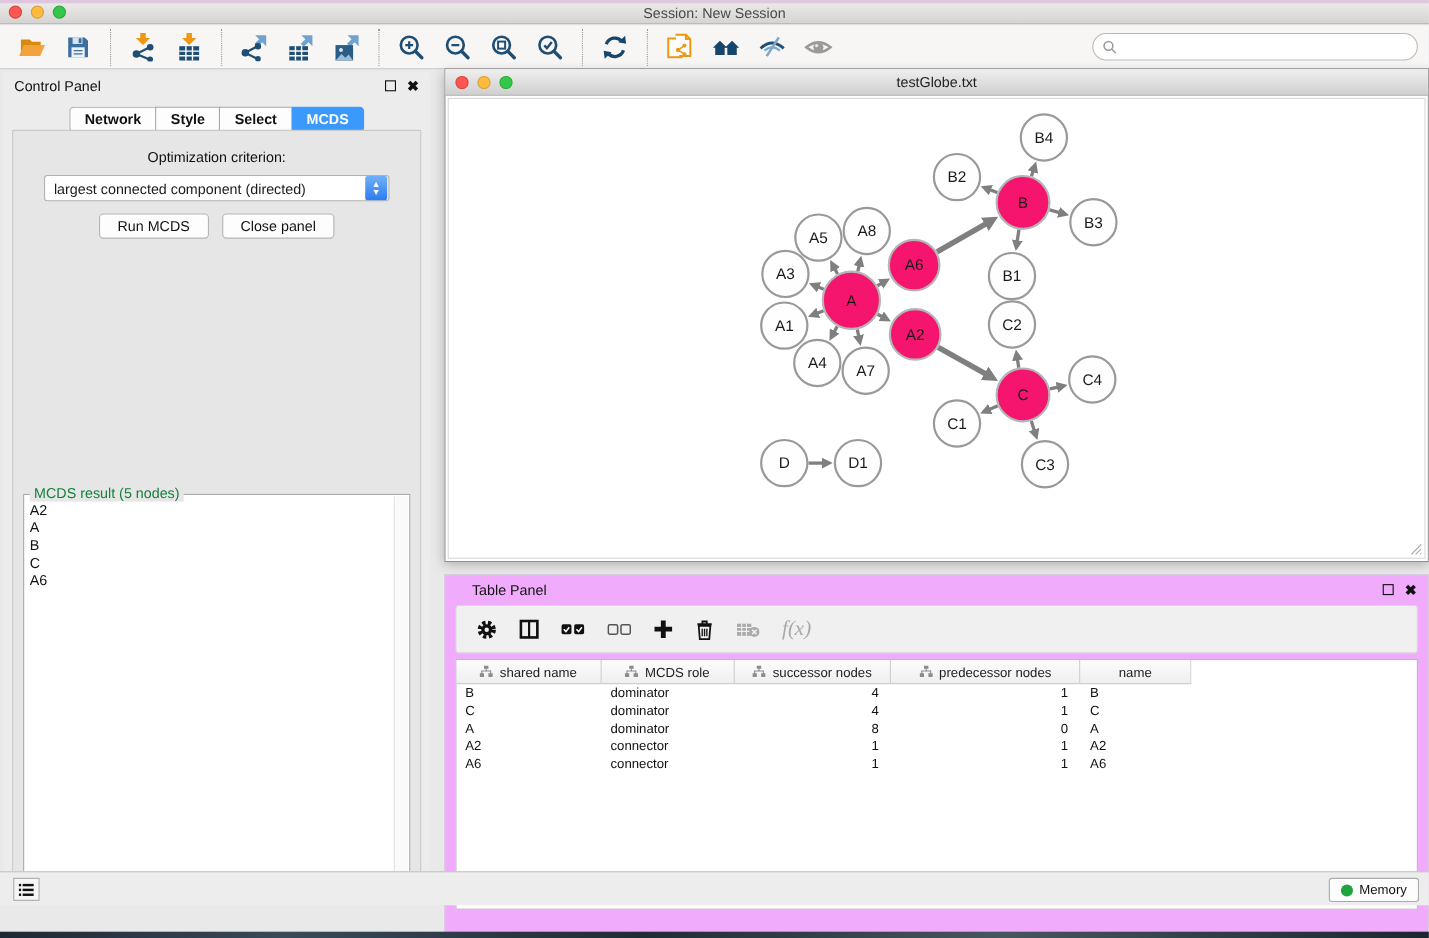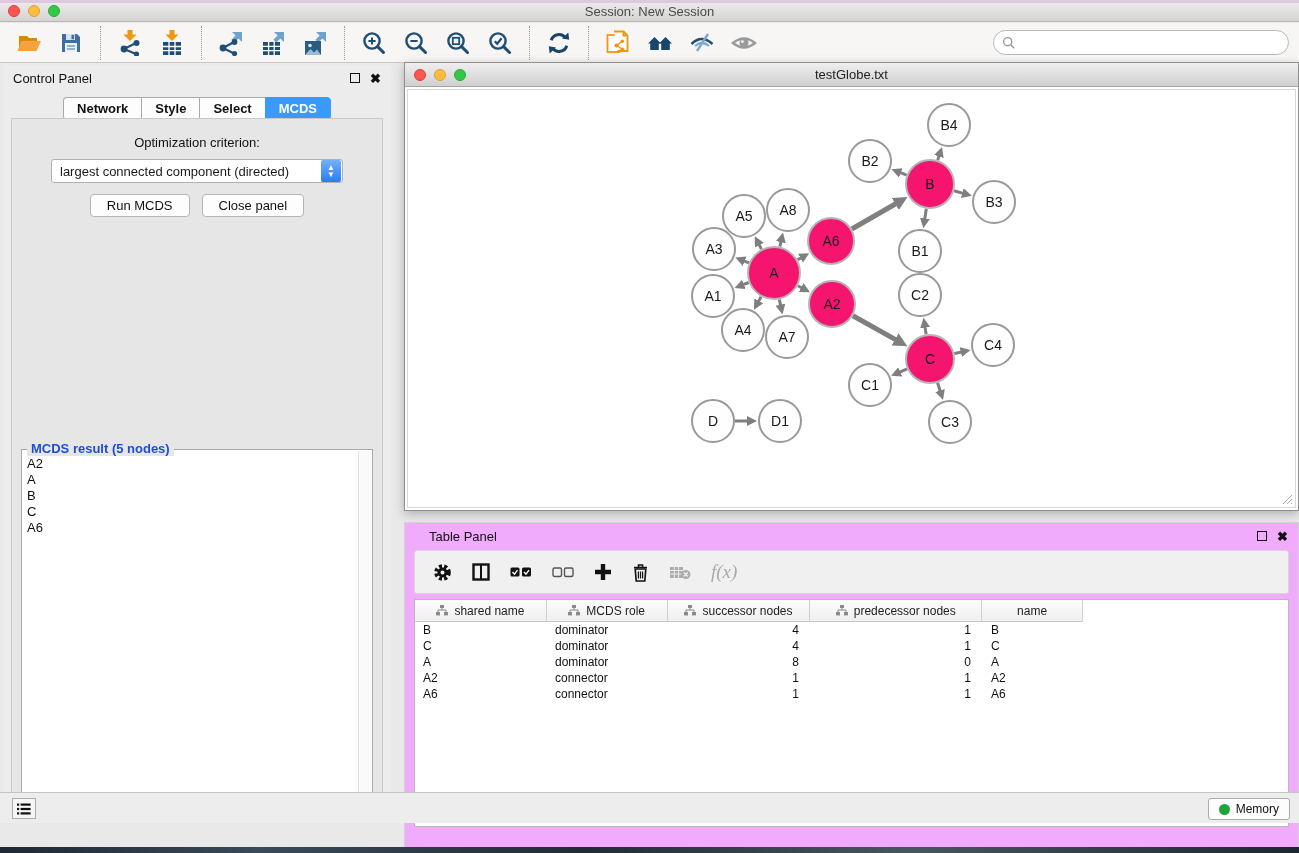--- a/index.html
+++ b/index.html
@@ -37,31 +37,31 @@
   .win-sq { width:10px; height:10px; border:1.5px solid #111; margin-right:10px; }
   .win-x { font-size:13px; font-weight:bold; color:#111; }
   .cp-tabs { display:flex; justify-content:center; margin-top:6px; }
   .cp-tab { padding:3px 13px; font-size:13px; background:#FDFDFD; border:1px solid #A9A9A9; border-right:none; color:#111;font-weight:bold; }
   .cp-tab:first-child { border-radius:4px 0 0 4px; }
   .cp-tab:last-child { border-right:1px solid #A9A9A9; border-radius:0 4px 4px 0; }
   .cp-tab.active { background:#3B99FC; color:#fff; border-color:#3B99FC; }
   .cp-body { position:absolute; left:8px; right:8px; top:53px; bottom:8px; background:#E6E6E6;
     border:1px solid #C9C9C9; border-radius:1px; }
   .opt-label { text-align:center; margin-top:16px; font-size:13px; color:#111; }
-  .selectbox { position:relative; margin:9px auto 0; width:292px; height:24px; background:#fff;
+  .selectbox { position:relative; margin:9px auto 0; width:314px; height:24px; background:#fff;
     border:1px solid #B1B1B1; border-radius:3px; display:flex; align-items:center; }
   .selectbox .sel-text { flex:1; padding-left:8px; font-size:13px; white-space:nowrap; overflow:hidden; }
   .stepper { width:20px; height:22px; border-radius:2px 2px 2px 2px; background:linear-gradient(#6FB1F9,#2D7BF0);
     display:flex; flex-direction:column; align-items:center; justify-content:center; color:#fff; margin-right:1px; }
   .stepper span { font-size:8px; line-height:7px; }
   .btn-row { display:flex; justify-content:center; gap:12px; margin-top:11px; }
   .pbtn { height:23px; padding:0 16px; background:#FDFDFD; border:1px solid #B5B5B5; border-radius:4px;
     font-size:13px; color:#111; display:flex; align-items:center; }
   .result-box { position:absolute; left:9px; right:9px; top:330px; bottom:8px; background:#fff; border:1px solid #A9A9A9; }
-  .result-legend { position:absolute; top:-9px; left:5px; background:#E6E6E6; padding:0 4px; font-size:13px; color:#1d4ed8;font-weight:bold; }
+  .result-legend { position:absolute; top:-9px; left:5px; background:#E6E6E6; padding:0 4px; font-size:13px; color:#15803d; }
   .result-list { position:absolute; left:0; top:6px; bottom:2px; right:14px; overflow:hidden; padding-left:5px; }
   .result-item { font-size:13px; line-height:16px; color:#111; }
   .result-scroll { position:absolute; right:1px; top:1px; bottom:1px; width:13px; background:#FAFAFA; border-left:1px solid #E2E2E2; }
 
   
   .net-window { position:absolute; left:404px; top:62px; width:895px; height:449px; background:#fff;
     border:1px solid #8f8f8f; box-shadow:0 3px 10px rgba(0,0,0,0.25); }
   .net-titlebar { height:24px; background:linear-gradient(#EFEFEF,#CFCFCF); border-bottom:1px solid #A5A5A5; position:relative; }
   .traffic.net { left:9px; top:6px; }
   .net-title { position:absolute; left:0; right:0; top:4px; text-align:center; font-size:13px; color:#222; }

